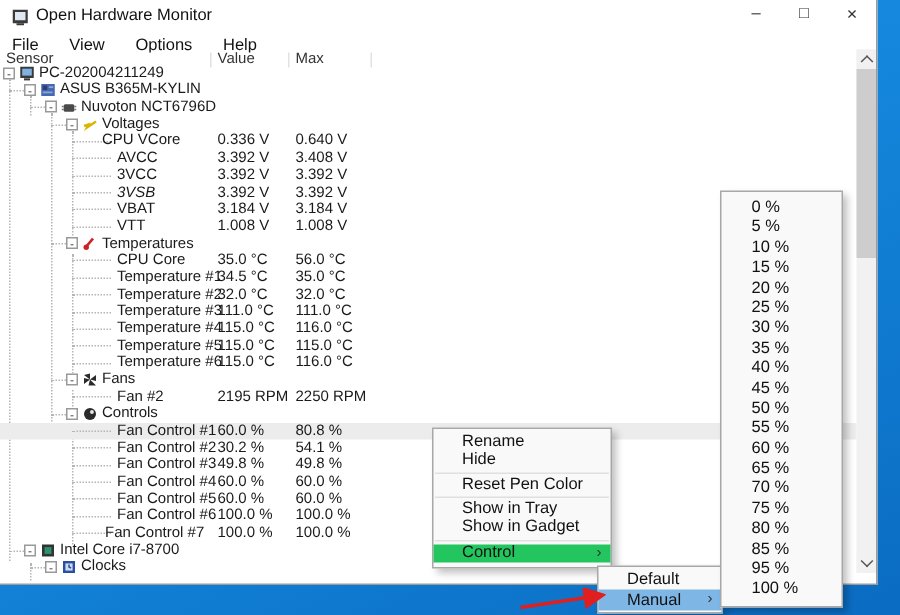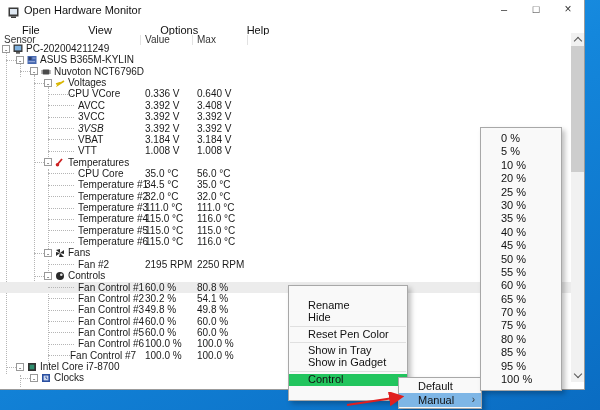--- a/index.html
+++ b/index.html
@@ -10,21 +10,21 @@
   #win{position:absolute;left:0;top:0;width:584px;height:389px;background:#fff;
     border-right:1px solid #9b9b9b;border-bottom:1px solid #9b9b9b;overflow:hidden;}
   #titlebar{position:absolute;left:0;top:0;width:100%;height:20px;background:#fff;}
   #appicon{position:absolute;left:8px;top:4px;width:11px;height:11px;}
   #title{position:absolute;left:24px;top:4px;font-size:11px;color:#111;}
   .winbtn{position:absolute;top:0;height:19px;width:24px;text-align:center;
     font-size:11px;line-height:19px;color:#333;}
   #btn-min{left:492px;} #btn-max{left:524px;} #btn-close{left:556px;font-size:12px;}
   
   #menubar{position:absolute;left:0;top:20px;width:100%;height:13px;background:#fff;}
-  .mitem{display:inline-block;padding:0 22px;font-size:11px;line-height:13px;color:#111;}
+  .mitem{display:inline-block;padding:0 8px;font-size:11px;line-height:13px;color:#111;}
   
   #colhead{position:absolute;left:0;top:35px;width:571px;height:10px;background:#fff;}
   .chlabel{position:absolute;top:0;font-size:10px;color:#333;line-height:10px;}
   .chsep{position:absolute;top:0;width:1px;height:10px;background:#e2e2e2;}
   
   #tree{position:absolute;left:0;top:43px;width:571px;}
   .trow{position:relative;height:11.37px;}
   .trow.sel{background:#ececec;}
   .tlabel,.tvalue,.tmax{position:absolute;top:0;font-size:10px;line-height:11.4px;color:#1a1a1a;white-space:nowrap;}
   .tvalue{left:145px;} .tmax{left:197px;}
@@ -36,21 +36,21 @@
   .tguide{position:absolute;border-left:1px dotted #b5b5b5;width:0;}
   
   #vscroll{position:absolute;left:571px;top:33px;width:13px;height:349px;background:#f1f1f1;}
   .scrarrow{position:absolute;left:0;width:13px;height:13px;background:#f1f1f1;}
   .chev{position:absolute;left:3.5px;width:5px;height:5px;border-left:1.4px solid #555;border-top:1.4px solid #555;}
   #scroll-up .chev{top:5px;transform:rotate(45deg);}
   #scroll-down{top:336px;} #scroll-down .chev{top:2px;transform:rotate(225deg);}
   #scrthumb{position:absolute;left:0;top:13px;width:13px;height:126px;background:#cdcdcd;}
   
   .menu{position:absolute;background:#f9f9f9;border:1px solid #a8a8a8;
-    box-shadow:3px 3px 5px rgba(0,0,0,0.25);padding:14px 0;box-sizing:border-box;}
+    box-shadow:3px 3px 5px rgba(0,0,0,0.25);padding:3px 0;box-sizing:border-box;}
   #ctxmenu{left:288px;top:285px;width:120px;}
   .menuitem{position:relative;height:11.8px;line-height:11.8px;font-size:11px;
     padding-left:19px;color:#111;white-space:nowrap;}
   .menusep{height:0;border-top:1px solid #e0e0e0;margin:2px 1px;}
   .menuitem.hl{background:#22c55e;}
   .menuitem.hl2{background:#7eb6e6;}
   .subarrow{position:absolute;right:6px;top:0;font-size:10px;color:#333;}
   #ctlmenu{left:398px;top:377px;width:84px;padding:1px 0;}
   #ctlmenu .menuitem{height:14px;line-height:14px;}
   #pctmenu{left:480px;top:127px;width:82px;padding:4px 0;}
@@ -364,20 +364,21 @@
       <div class="menuitem hl"><span>Control</span><span class="subarrow">›</span></div>
     </div>
   <div id="ctlmenu" class="menu">
       <div class="menuitem"><span>Default</span></div>
       <div class="menuitem hl2"><span>Manual</span><span class="subarrow">›</span></div>
     </div>
   <div id="pctmenu" class="menu">
       <div class="pctitem">0 %</div>
       <div class="pctitem">5 %</div>
       <div class="pctitem">10 %</div>
+      <div class="pctitem">15 %</div>
       <div class="pctitem">20 %</div>
       <div class="pctitem">25 %</div>
       <div class="pctitem">30 %</div>
       <div class="pctitem">35 %</div>
       <div class="pctitem">40 %</div>
       <div class="pctitem">45 %</div>
       <div class="pctitem">50 %</div>
       <div class="pctitem">55 %</div>
       <div class="pctitem">60 %</div>
       <div class="pctitem">65 %</div>

